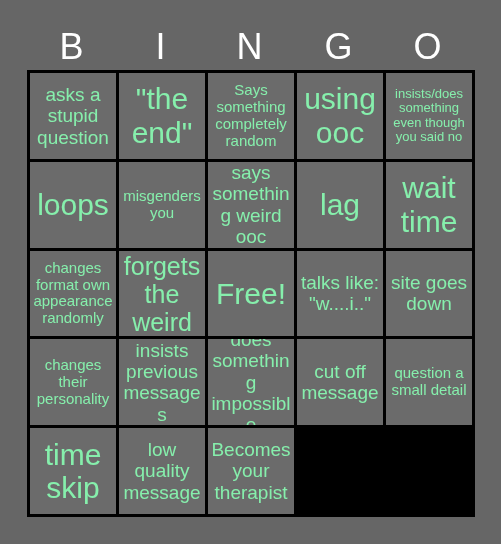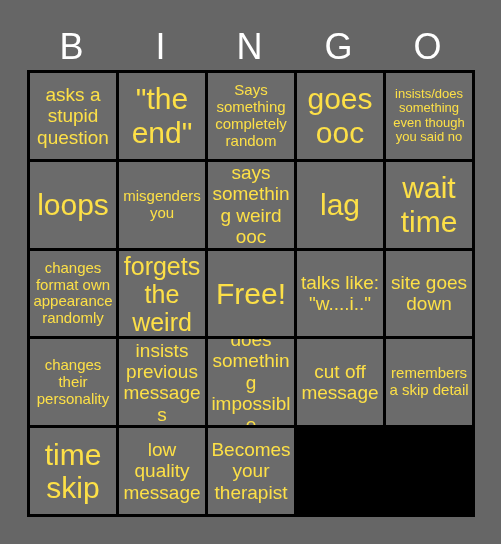--- a/index.html
+++ b/index.html
@@ -61,21 +61,21 @@
     grid-template-rows: repeat(5, 1fr);
     gap: 3px;
   }
 
   .cell {
     background: #6b6b6b;
     display: flex;
     align-items: center;
     justify-content: center;
     text-align: center;
-    color: #fde047;
+    color: #86efac;
     padding: 2px 3px;
     box-sizing: border-box;
     overflow: hidden;
     line-height: 1.12;
     word-break: break-word;
     hyphens: none;
   }
 
   
   .cell.size-xl  { font-size: 30px; }
@@ -106,21 +106,21 @@
       <div class="cell size-md">
         <span class="cell-text">asks a stupid question</span>
       </div>
       <div class="cell size-xl">
         <span class="cell-text">"the end"</span>
       </div>
       <div class="cell size-sm">
         <span class="cell-text">Says something completely random</span>
       </div>
       <div class="cell size-xl">
-        <span class="cell-text">goes ooc</span>
+        <span class="cell-text">using ooc</span>
       </div>
       <div class="cell size-xs">
         <span class="cell-text">insists/does something even though you said no</span>
       </div>
       <div class="cell size-xl">
         <span class="cell-text">loops</span>
       </div>
       <div class="cell size-sm">
         <span class="cell-text">misgenders you</span>
       </div>
@@ -154,21 +154,21 @@
       <div class="cell size-md">
         <span class="cell-text">insists previous messages</span>
       </div>
       <div class="cell size-md">
         <span class="cell-text">does something impossible</span>
       </div>
       <div class="cell size-md">
         <span class="cell-text">cut off message</span>
       </div>
       <div class="cell size-sm">
-        <span class="cell-text">remembers a skip detail</span>
+        <span class="cell-text">question a small detail</span>
       </div>
       <div class="cell size-xl">
         <span class="cell-text">time skip</span>
       </div>
       <div class="cell size-md">
         <span class="cell-text">low quality message</span>
       </div>
       <div class="cell size-md">
         <span class="cell-text">Becomes your therapist</span>
       </div>

